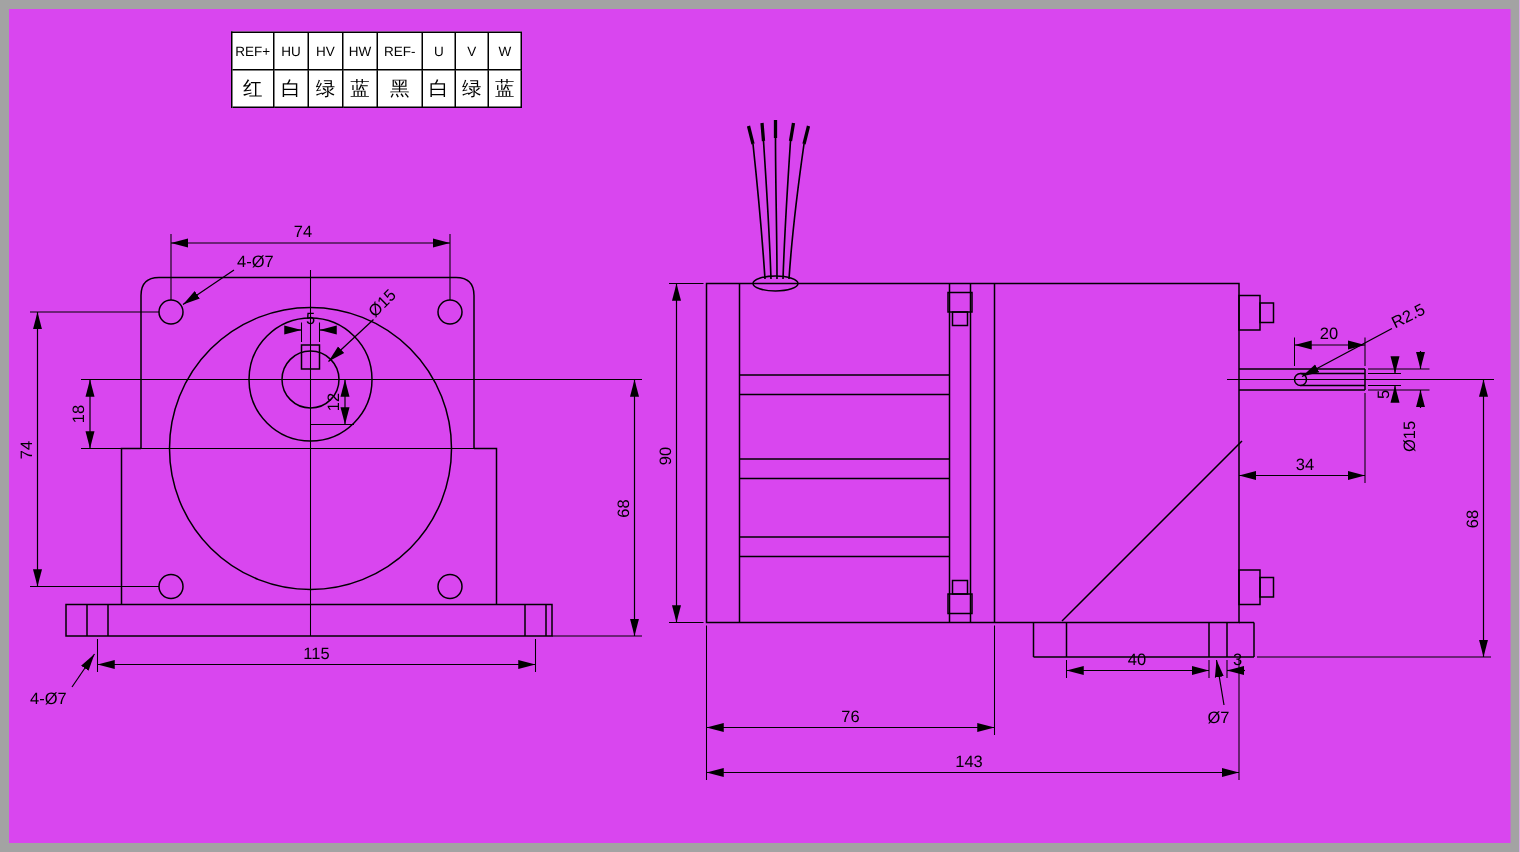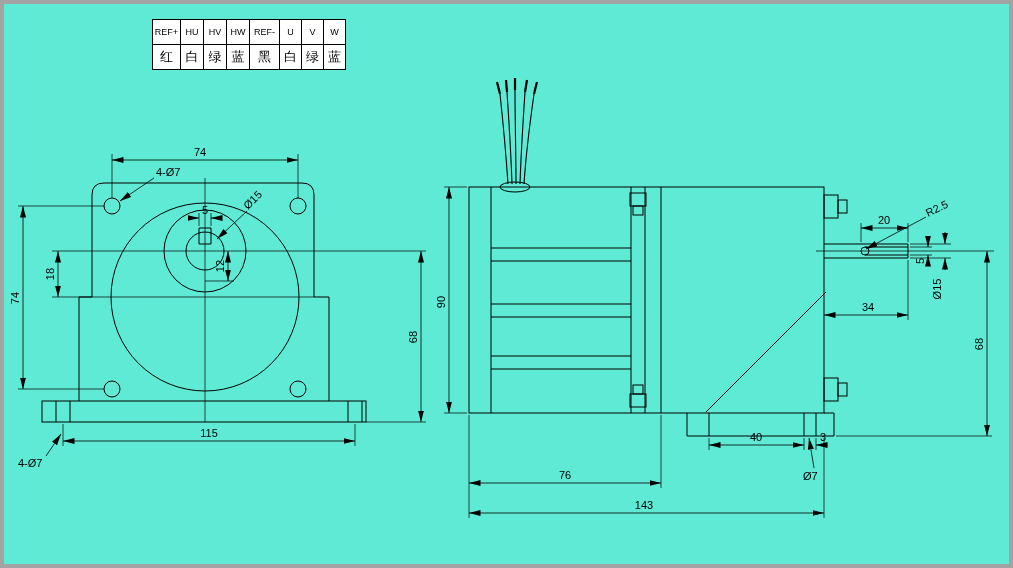--- a/index.html
+++ b/index.html
@@ -1,18 +1,18 @@
 <!DOCTYPE html>
 <html><head>
 <meta charset="utf-8">
 <style>
   html,body { margin:0; padding:0; background:#fff; }
   .stage {
-    position:relative; width:1013px; height:568px; background:#5eead4;
-    box-sizing:border-box; border:4px solid #a3a3a3; overflow:hidden;
+    position:relative; width:1013px; height:568px; background:#d946ef;
+    box-sizing:border-box; border:6px solid #a3a3a3; overflow:hidden;
     font-family:"Liberation Sans", sans-serif; color:#000;
   }
   svg { position:absolute; left:0; top:0; }
   .ln   { stroke:#000; stroke-width:1; fill:none; }
   .thin { stroke:#000; stroke-width:0.7; fill:none; }
   .dim  { stroke:#000; stroke-width:0.8; fill:none; }
   .wire { stroke:#000; stroke-width:1.1; fill:none; }
   .tip  { stroke:#000; stroke-width:2.2; fill:none; }
   text  { font-family:"Liberation Sans", sans-serif; font-size:11px; fill:#000; }
   .wire-table {

